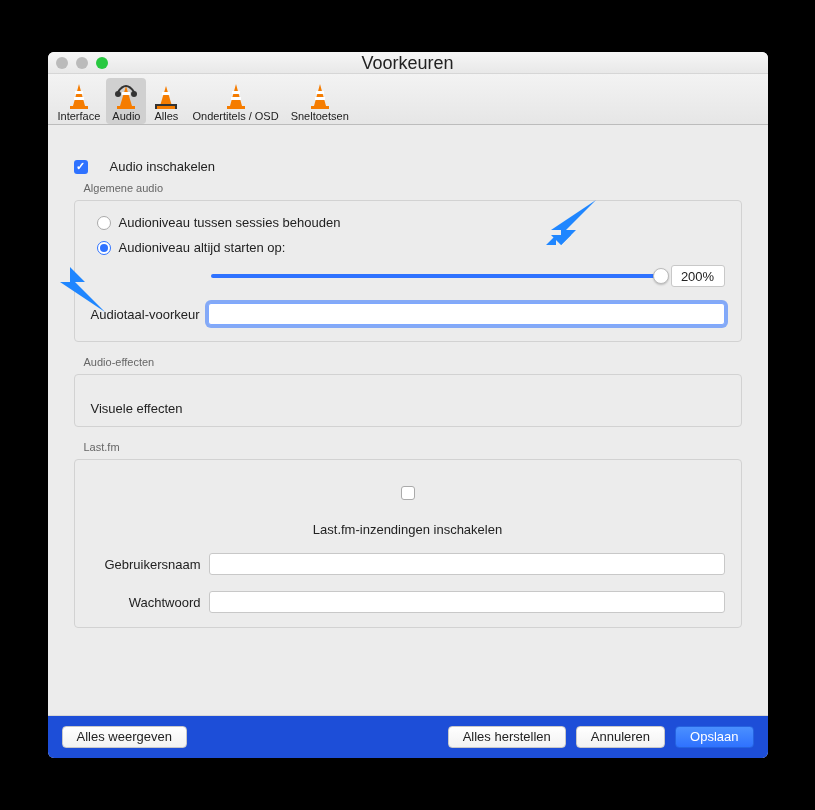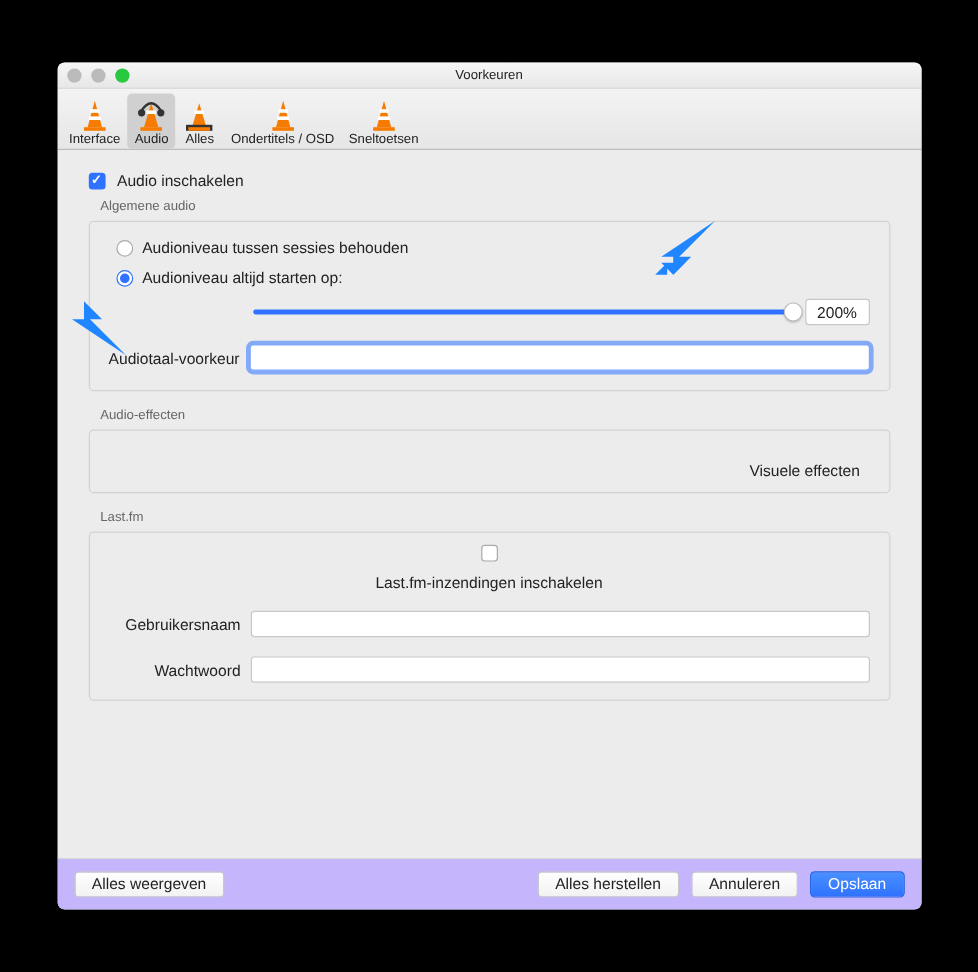--- a/index.html
+++ b/index.html
@@ -19,21 +19,21 @@
       border-radius: 6px;
       box-shadow: 0 20px 50px rgba(0,0,0,0.6), 0 0 0 1px rgba(0,0,0,0.15);
       overflow: hidden;
     }
     .titlebar {
       height: 22px;
       background: linear-gradient(#f6f6f6, #e8e8e8);
       position: relative;
       text-align: center;
       line-height: 22px;
-      font-size: 11px;
+      font-size: 18px;
       border-bottom: 1px solid #d6d6d6;
     }
     .traffic { position: absolute; left: 8px; top: 5px; display: flex; gap: 8px; }
     .tl { width: 12px; height: 12px; border-radius: 50%; }
     .tl.red   { background:#bbb; }
     .tl.yellow{ background:#bbb; }
     .tl.green { background:#28c840; }
 
     .toolbar {
       display: flex;
@@ -55,21 +55,21 @@
     .tb-item.sel { background:#d0d0d0; }
     .cone { width:28px; height:28px; position:relative; }
     .cone svg { width:100%; height:100%; }
 
     .content {
       padding: 18px 22px 10px 22px;
       background:#ececec;
       min-height: 590px;
     }
 
-    .check-row { display:flex; align-items:center; gap:10px; margin-bottom:4px; margin-left: 4px;}
+    .check-row { display:flex; align-items:center; gap:22px; margin-bottom:4px; margin-left: 4px; margin-top: 16px;}
     .checkbox-blue {
       width:14px; height:14px; border-radius:3px; background:#2f72ff;
       display:flex; align-items:center; justify-content:center;
     }
     .checkbox-blue::after {
       content:'✓'; color:#fff; font-size:11px; font-weight:bold; line-height:1;
     }
     .check-label { font-size:13px; }
 
     .group {
@@ -100,21 +100,21 @@
     .slider-thumb {
       position:absolute; right:-8px; top:-6px; width:16px; height:16px;
       background:#fff; border:1px solid #bbb; border-radius:50%;
       box-shadow:0 1px 2px rgba(0,0,0,0.2);
     }
     .slider-value {
       width:54px; height:22px; border:1px solid #c8c8c8; border-radius:3px;
       background:#fff; font-size:13px; text-align:center; line-height:22px;
     }
 
-    .field-row { display:flex; align-items:center; gap:8px; margin-top:16px;justify-content:flex-end;}
+    .field-row { display:flex; align-items:center; gap:8px; margin-top:16px;}
     .field-label { width:110px; text-align:right; font-size:13px; }
     .text-input {
       flex:1; height:22px; border:1px solid #c8c8c8; border-radius:3px; background:#fff;
       padding: 0 4px; font-size:13px;
     }
     .text-input.focused { box-shadow: 0 0 0 3px rgba(47,114,255,0.55); border-color:#7ea8ff; }
 
     .select {
       flex:1; height:22px; background:#fff; border:1px solid #c8c8c8;
       border-radius:4px; position:relative; padding-left:8px; line-height:22px;
@@ -129,21 +129,21 @@
     .select-arrows::after  { content:''; border-left:4px solid transparent; border-right:4px solid transparent; border-top:4px solid #fff;}
 
     .checkbox-empty {
       width:14px; height:14px; border:1px solid #aaa; border-radius:3px; background:#fff;
     }
 
     .button-bar {
       border-top:1px solid #d6d6d6;
       padding:10px 14px;
       display:flex;
-      background:#c4b5fd;
+      background:#1d4ed8;
     }
     .btn {
       height:22px; padding:0 14px; background:linear-gradient(#fff,#f2f2f2);
       border:1px solid #c8c8c8; border-radius:4px; font-size:13px; line-height:20px;
       cursor:pointer;
     }
     .btn + .btn { margin-left:10px; }
     .btn.primary { background:linear-gradient(#4a90ff,#2f72ff); color:#fff; border-color:#2563e0; }
     .spacer { flex:1; }
 

